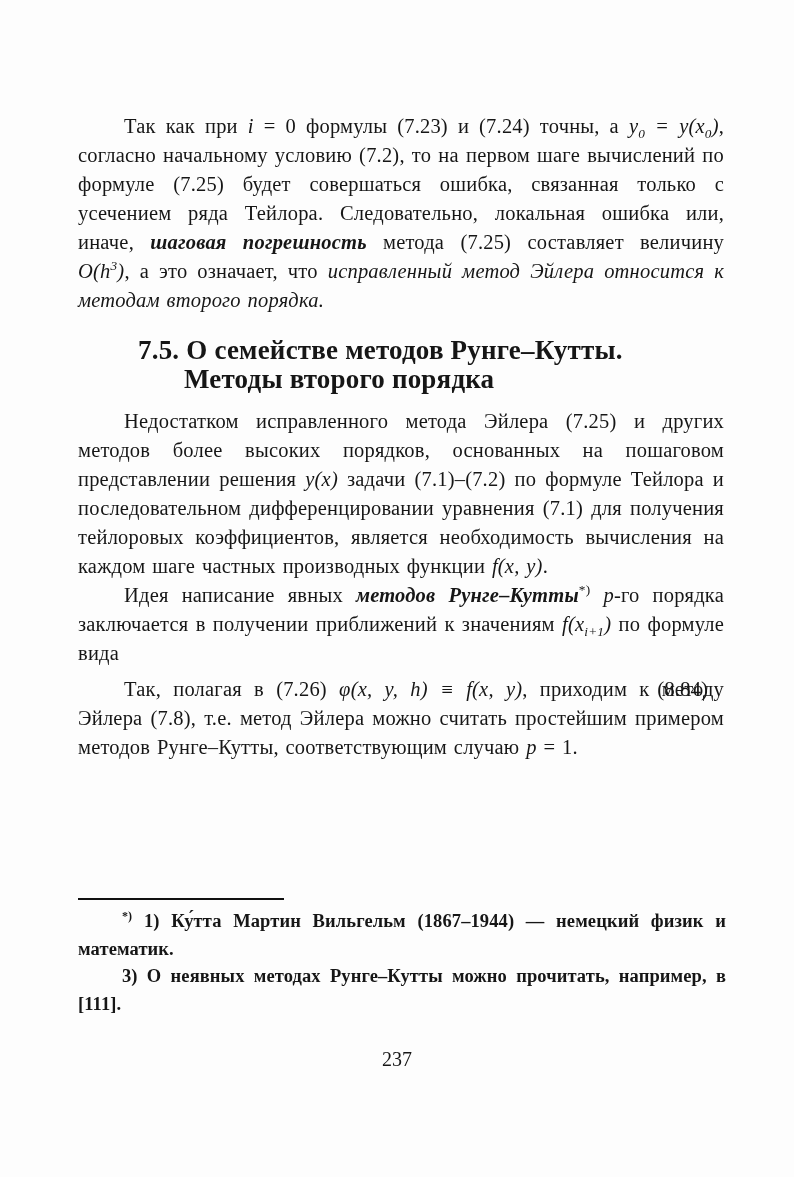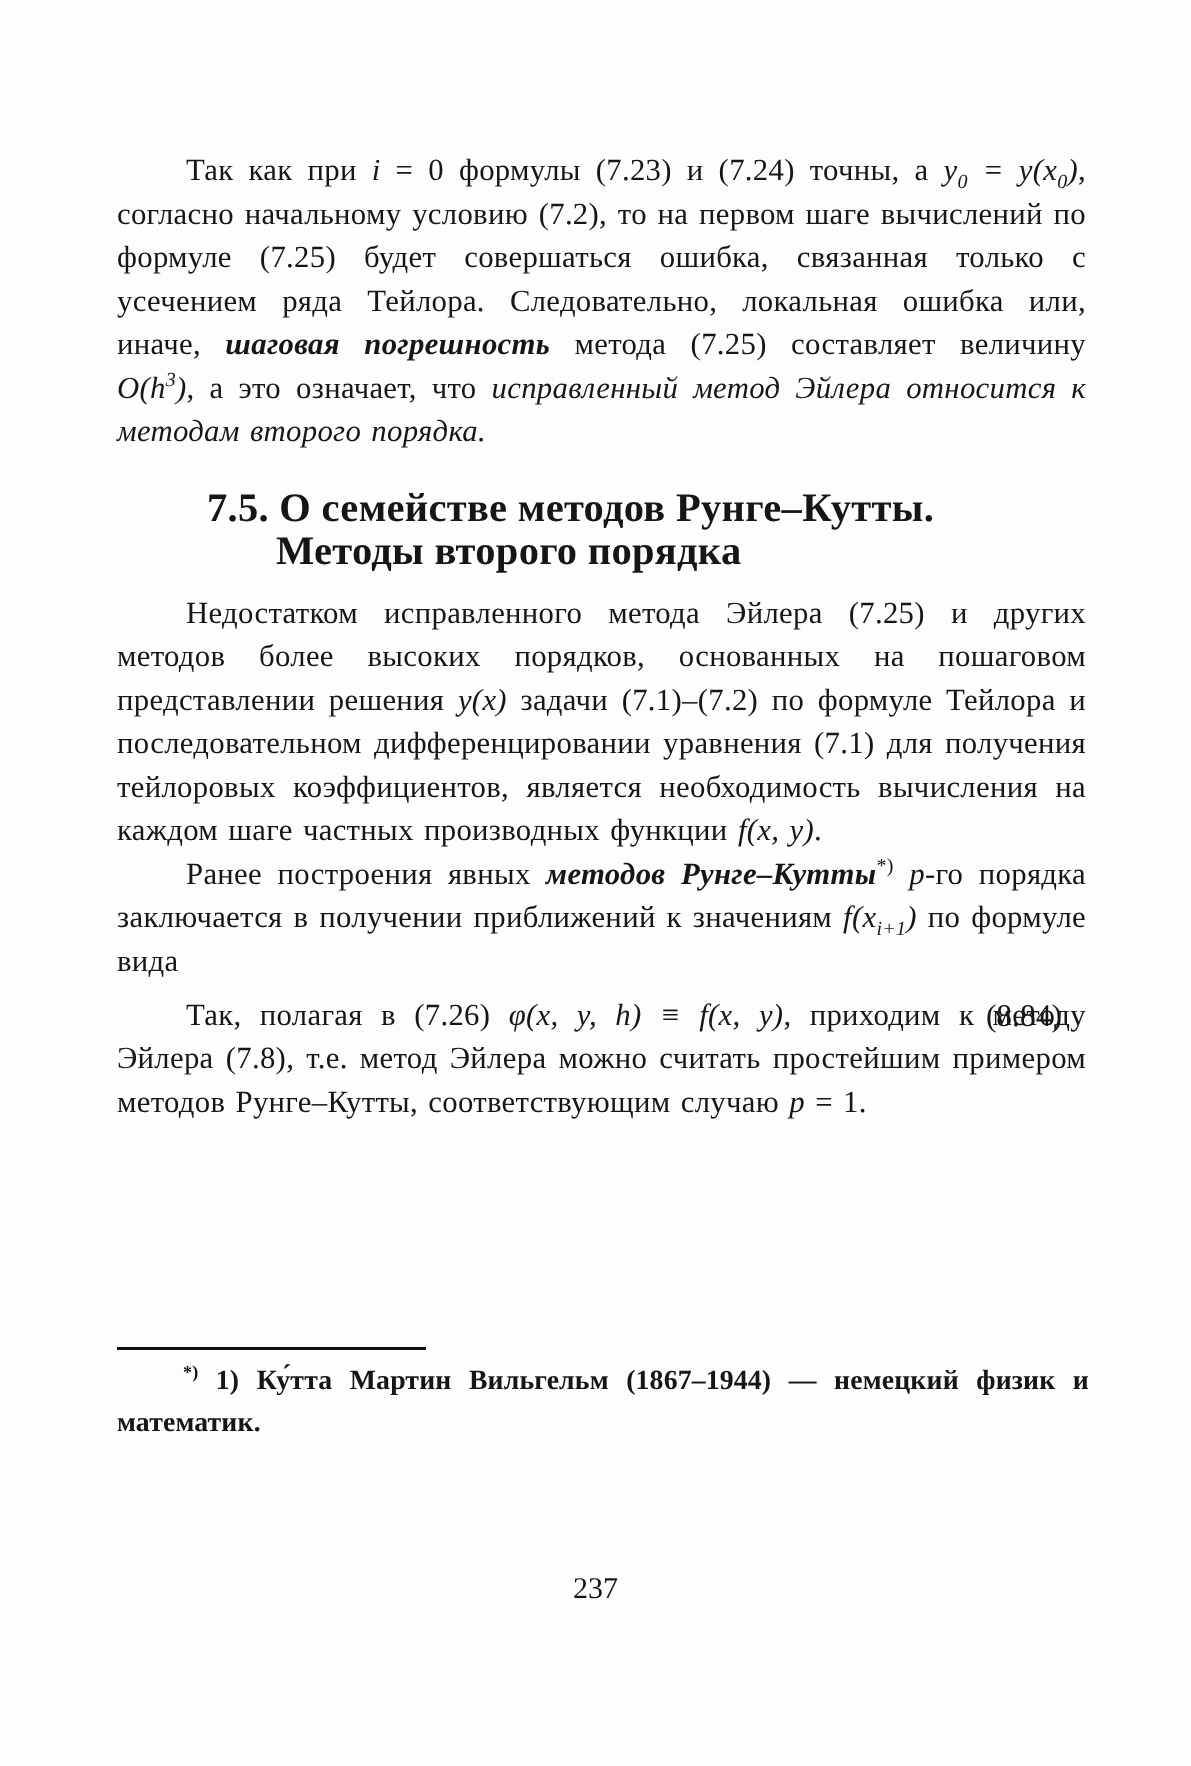--- a/index.html
+++ b/index.html
@@ -10,21 +10,21 @@
     color: #161616;
   }
   .page {
     position: relative;
     width: 794px; height: 1177px;
     background: #fdfdfd;
     overflow: hidden;
   }
   .content {
     position: absolute;
-    left: 78px; top: 100px; width: 646px;
+    left: 78px; top: 112px; width: 646px;
   }
   p.body {
     margin: 0;
     font-size: 20.5px;
     line-height: 29px;
     text-align: justify;
     text-indent: 46px;
     letter-spacing: 0.2px;
     word-spacing: 1.5px;
   }
@@ -87,30 +87,31 @@
 
     <p class="body"><span class="run ">Так как при </span><span class="run m">i</span><span class="run "> = 0 формулы (7.23) и (7.24) точны, а </span><span class="run m">y<sub>0</sub> = y(x<sub>0</sub>)</span><span class="run ">, согласно начальному условию (7.2), то на первом шаге вычислений по формуле (7.25) будет совершаться ошибка, связанная только с усечением ряда Тейлора. Следовательно, локальная ошибка или, иначе, </span><span class="run bi">шаговая погрешность</span><span class="run "> метода (7.25) составляет величину </span><span class="run m">O(h<sup>3</sup>)</span><span class="run ">, а это означает, что </span><span class="run i">исправленный метод Эйлера относится к методам второго порядка.</span></p>
 
     <h2 class="heading">
       <span class="hline1">7.5. О семействе методов Рунге–Кутты.</span>
       <span class="hline2">Методы второго порядка</span>
     </h2>
 
     <p class="body"><span class="run ">Недостатком исправленного метода Эйлера (7.25) и других методов более высоких порядков, основанных на пошаговом представлении решения </span><span class="run m">y(x)</span><span class="run "> задачи (7.1)–(7.2) по формуле Тейлора и последовательном дифференцировании уравнения (7.1) для получения тейлоровых коэффициентов, является необходимость вычисления на каждом шаге частных производных функции </span><span class="run m">f(x, y)</span><span class="run ">.</span></p>
 
-    <p class="body"><span class="run ">Ранее построения явных </span><span class="run bi">методов Рунге–Кутты</span><span class="run "><sup>*)</sup></span><span class="run "> </span><span class="run m">p</span><span class="run ">-го порядка заключается в получении приближений к значениям </span><span class="run m">f(x<sub>i+1</sub>)</span><span class="run "> по формуле вида</span></p>
+    <p class="body"><span class="run ">Идея написание явных </span><span class="run bi">методов Рунге–Кутты</span><span class="run "><sup>*)</sup></span><span class="run "> </span><span class="run m">p</span><span class="run ">-го порядка заключается в получении приближений к значениям </span><span class="run m">f(x<sub>i+1</sub>)</span><span class="run "> по формуле вида</span></p>
 
     <div class="formula-row">
       <span class="eqnum">(8.84)</span>
     </div>
 
 
     <p class="body"><span class="run ">Так, полагая в (7.26) </span><span class="run m">φ(x, y, h) ≡ f(x, y)</span><span class="run ">, приходим к методу Эйлера (7.8), т.е. метод Эйлера можно считать простейшим примером методов Рунге–Кутты, соответствующим случаю </span><span class="run m">p</span><span class="run "> = 1.</span></p>
 
   </div>
 
   <div class="footnotes">
     <div class="fn-divider"></div>
     <p class="fn"><span class="run "><sup>*)</sup></span><span class="run "> 1) Ку́тта Мартин Вильгельм (1867–1944) — немецкий физик и математик.</span></p>
+    <p class="fn"><span class="run ">3) О неявных методах Рунге–Кутты можно прочитать, например, в [111].</span></p>
   </div>
 
   <div class="pagenum">237</div>
 </div>
 
 </body></html>

